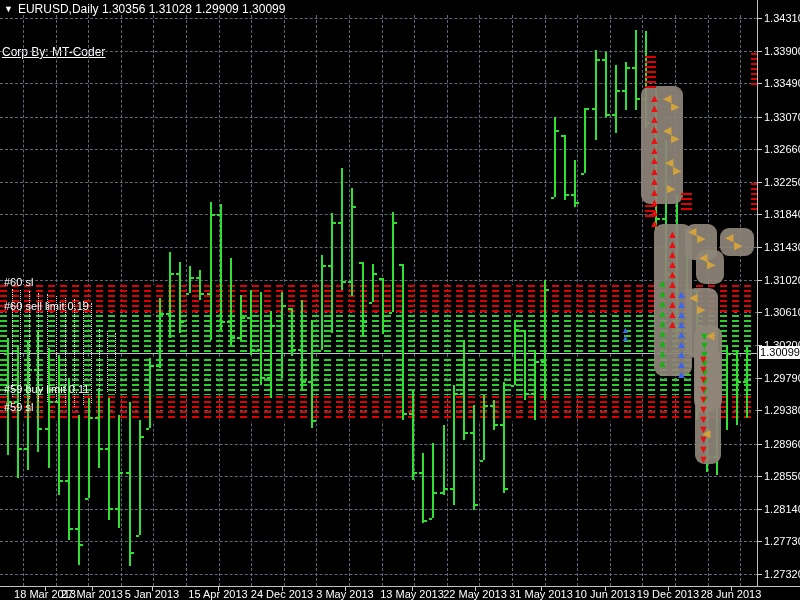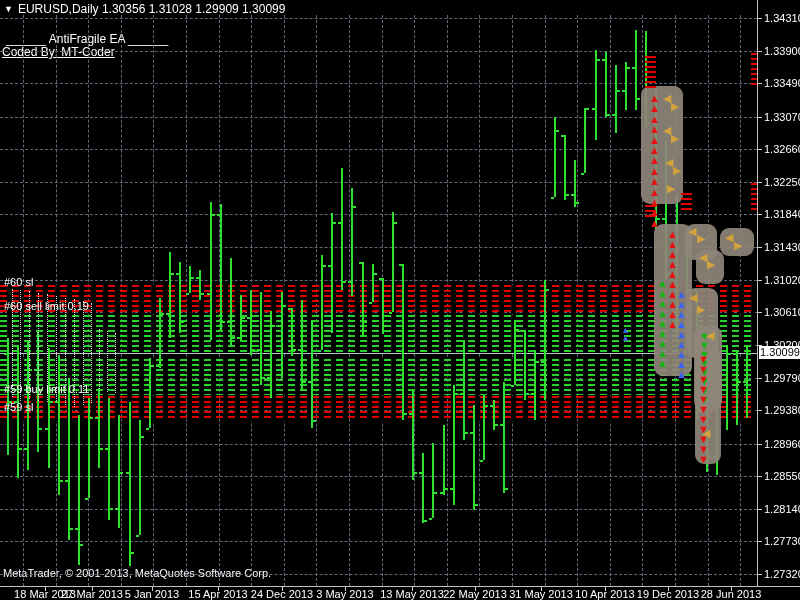--- a/index.html
+++ b/index.html
@@ -29,23 +29,21 @@
   #time-axis{position:absolute;left:0;top:586px;width:800px;height:14px;background:#000;border-top:1px solid #c2c2c2;}
   .datelabel{position:absolute;top:1px;color:#fff;font-size:11px;white-space:nowrap;transform:translateX(-50%);}
   .dtick{position:absolute;top:0;width:1px;height:4px;background:#d0d0d0;}
 </style>
 </head>
 <body>
 
 <div id="root">
   <div id="chart">
     <div id="titlebar"><span class="tri">▼</span><span>EURUSD,Daily  1.30356 1.31028 1.29909 1.30099</span></div>
-    <div class="ea-line" style="left:6px;top:32px;">______ AntiFragile EA ______</div>
-    <div class="ea-line" style="left:2px;top:45px;text-decoration:underline;">Coded By: MT-Coder</div>
-    <div id="copyright">MetaTrader, © 2001-2013, MetaQuotes Software Corp.</div>
+    <div class="ea-line" style="left:2px;top:45px;text-decoration:underline;">Corp By: MT-Coder</div>
   <div class="gridv" style="left: 23px;"></div>
       <div class="gridv" style="left: 56px;"></div>
       <div class="gridv" style="left: 88px;"></div>
       <div class="gridv" style="left: 121px;"></div>
       <div class="gridv" style="left: 153px;"></div>
       <div class="gridv" style="left: 186px;"></div>
       <div class="gridv" style="left: 219px;"></div>
       <div class="gridv" style="left: 251px;"></div>
       <div class="gridv" style="left: 284px;"></div>
       <div class="gridv" style="left: 316px;"></div>
@@ -579,19 +577,19 @@
       <div class="datelabel" style="left: 282px;">24 Dec 2013</div>
       <div class="dtick" style="left: 345px;"></div>
       <div class="datelabel" style="left: 345px;">3 May 2013</div>
       <div class="dtick" style="left: 412px;"></div>
       <div class="datelabel" style="left: 412px;">13 May 2013</div>
       <div class="dtick" style="left: 475px;"></div>
       <div class="datelabel" style="left: 475px;">22 May 2013</div>
       <div class="dtick" style="left: 541px;"></div>
       <div class="datelabel" style="left: 541px;">31 May 2013</div>
       <div class="dtick" style="left: 605px;"></div>
-      <div class="datelabel" style="left: 605px;">10 Apr 2013</div>
+      <div class="datelabel" style="left: 605px;">10 Jun 2013</div>
       <div class="dtick" style="left: 668px;"></div>
       <div class="datelabel" style="left: 668px;">19 Dec 2013</div>
       <div class="dtick" style="left: 731px;"></div>
       <div class="datelabel" style="left: 731px;">28 Jun 2013</div>
     </div>
 </div>
 
 </body></html>

